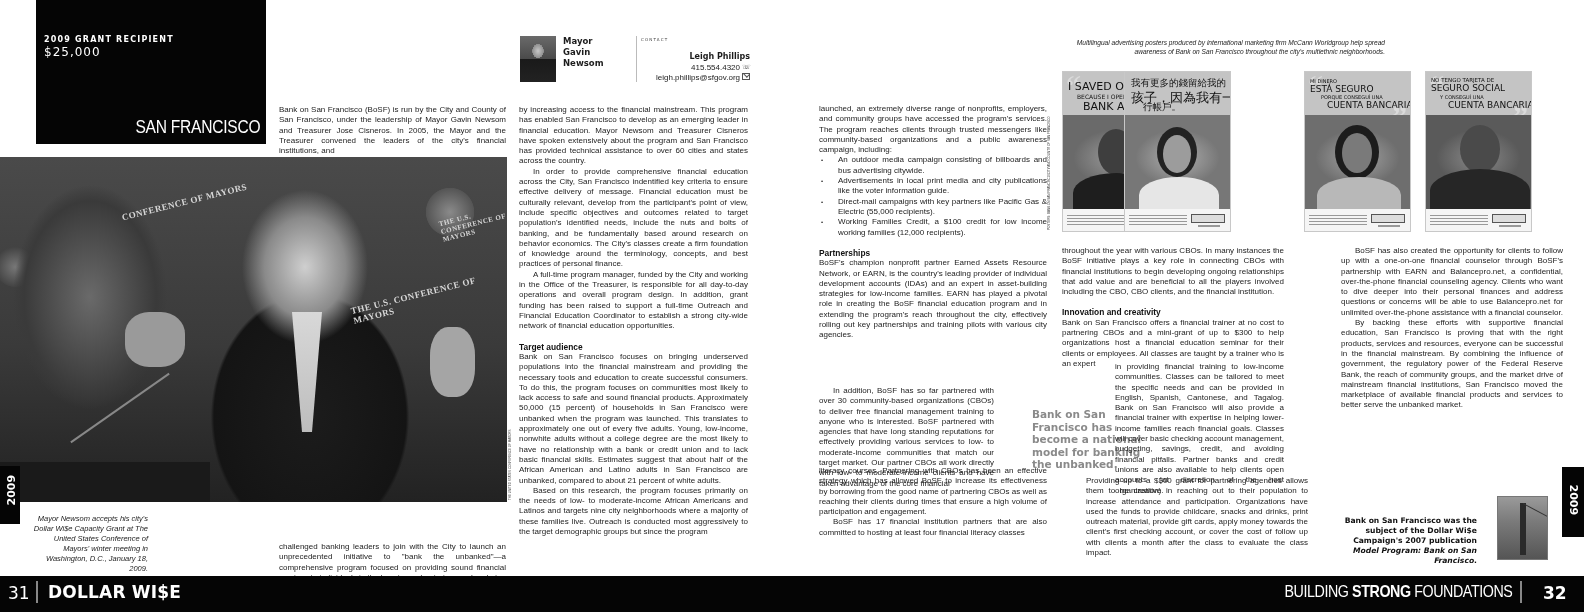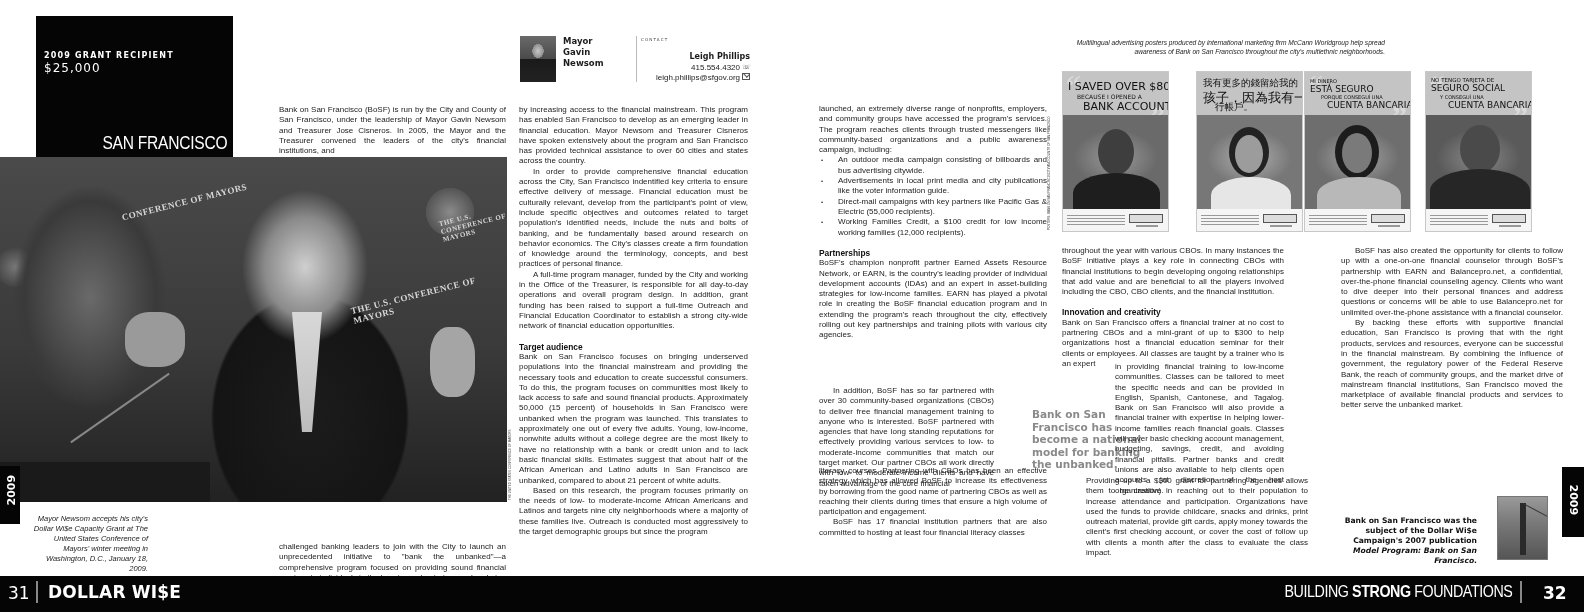--- a/index.html
+++ b/index.html
@@ -2,21 +2,21 @@
 <html><head>
 <meta charset="utf-8">
 <style>
   * { box-sizing: border-box; margin: 0; padding: 0; }
   html, body { width: 1584px; height: 612px; overflow: hidden; background: #ffffff; }
   body { position: relative; font-family: "Liberation Sans", sans-serif; color: #1a1a1a; }
 
   .abs { position: absolute; }
 
   
-  .title-block { left: 36px; top: 16px; width: 197px; height: 144px; background: #050505; }
+  .title-block { left: 36px; top: 0; width: 230px; height: 144px; background: #050505; }
   .title-block .grant-label { position: absolute; left: 8px; top: 35px; color: #fff; font: bold 8px "DejaVu Sans", sans-serif; letter-spacing: 1.2px; }
   .title-block .grant-amount { position: absolute; left: 8px; top: 45px; color: #fff; font: 12px "DejaVu Sans", sans-serif; letter-spacing: 1px; }
   .title-block .city { position: absolute; right: 6px; bottom: 6px; color: #fff; font: 19px "Liberation Sans Narrow", "Liberation Sans", sans-serif; transform: scaleX(0.82); transform-origin: right bottom; letter-spacing: -0.3px; }
 
   
   .photo { left: 0; top: 157px; width: 507px; height: 345px; overflow: hidden;
     background:
       radial-gradient(ellipse 90px 110px at 305px 110px, #cfcfcf 0%, #8a8a8a 45%, transparent 70%),
       radial-gradient(ellipse 160px 200px at 310px 260px, #1c1c1c 0%, #141414 60%, transparent 62%),
       radial-gradient(ellipse 110px 160px at 90px 140px, #6a6a6a 0%, #3a3a3a 60%, transparent 70%),
@@ -88,21 +88,21 @@
   .poster .head .q2 { position: absolute; right: 3px; bottom: -18px; font: bold 30px "Liberation Serif", serif; color: #dadada; }
   .poster .head .l { position: absolute; color: #111; font-family: "DejaVu Sans", sans-serif; white-space: nowrap; }
   .poster .photo-area { position: absolute; left: 0; top: 43px; width: 100%; height: 95px; }
   .poster .foot { position: absolute; left: 0; bottom: 0; width: 100%; height: 22px; background: #f5f5f5; }
   .poster .foot .lines { position: absolute; left: 4px; top: 6px; width: 58px; height: 10px;
     background: repeating-linear-gradient(180deg, #999 0 1px, transparent 1px 3px); }
   .poster .foot .logo { position: absolute; right: 5px; top: 5px; width: 34px; height: 9px; border: 1px solid #555; background: #ddd; }
   .poster .foot .logo-sub { position: absolute; right: 10px; top: 16px; width: 22px; height: 2px; background: #999; }
 
   .p1 { left: 1062px; }
-  .p2 { left: 1196px; }
+  .p2 { left: 1124px; }
   .p3 { left: 1304px; }
   .p4 { left: 1425px; }
 
   .face { position: absolute; border-radius: 50%; }
   .body-shape { position: absolute; border-radius: 50% 50% 0 0; }
 
   
   .pub-caption { left: 1340px; top: 516px; width: 137px; font: bold 7.6px/10px "DejaVu Sans", sans-serif; color: #111; text-align: right; }
   .pub-caption em { font-style: italic; }
   .pub-cover { left: 1497px; top: 496px; width: 51px; height: 64px; background: linear-gradient(180deg,#9a9a9a 0%, #7a7a7a 40%, #555 100%); border: 1px solid #777; overflow: hidden; }

